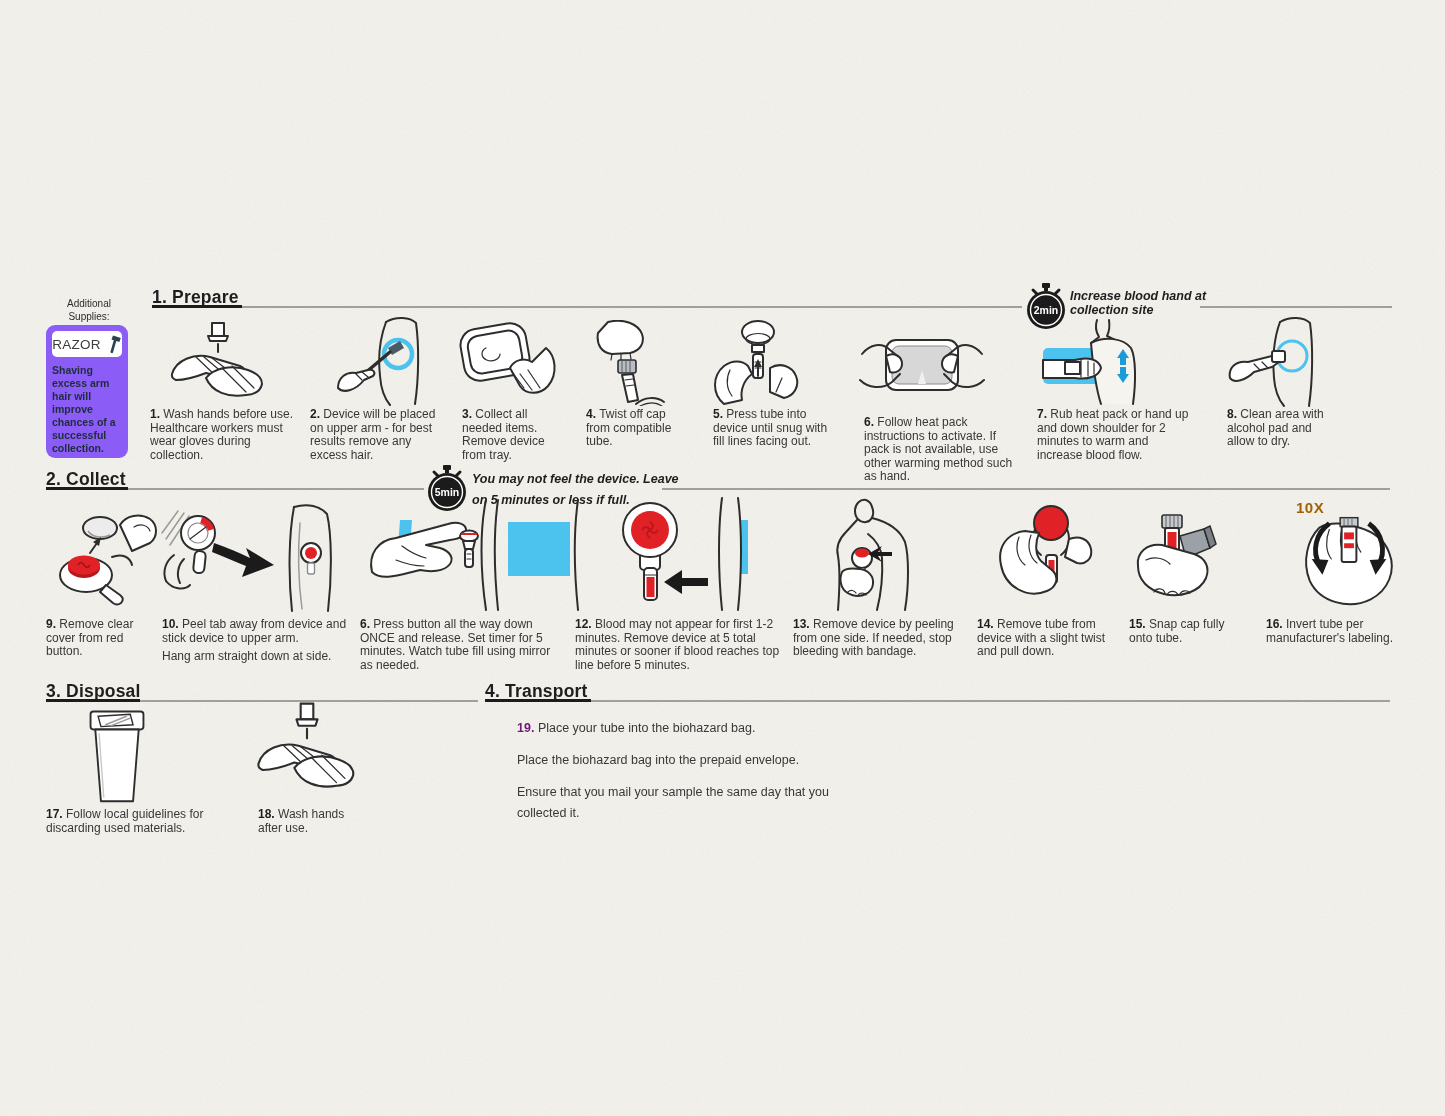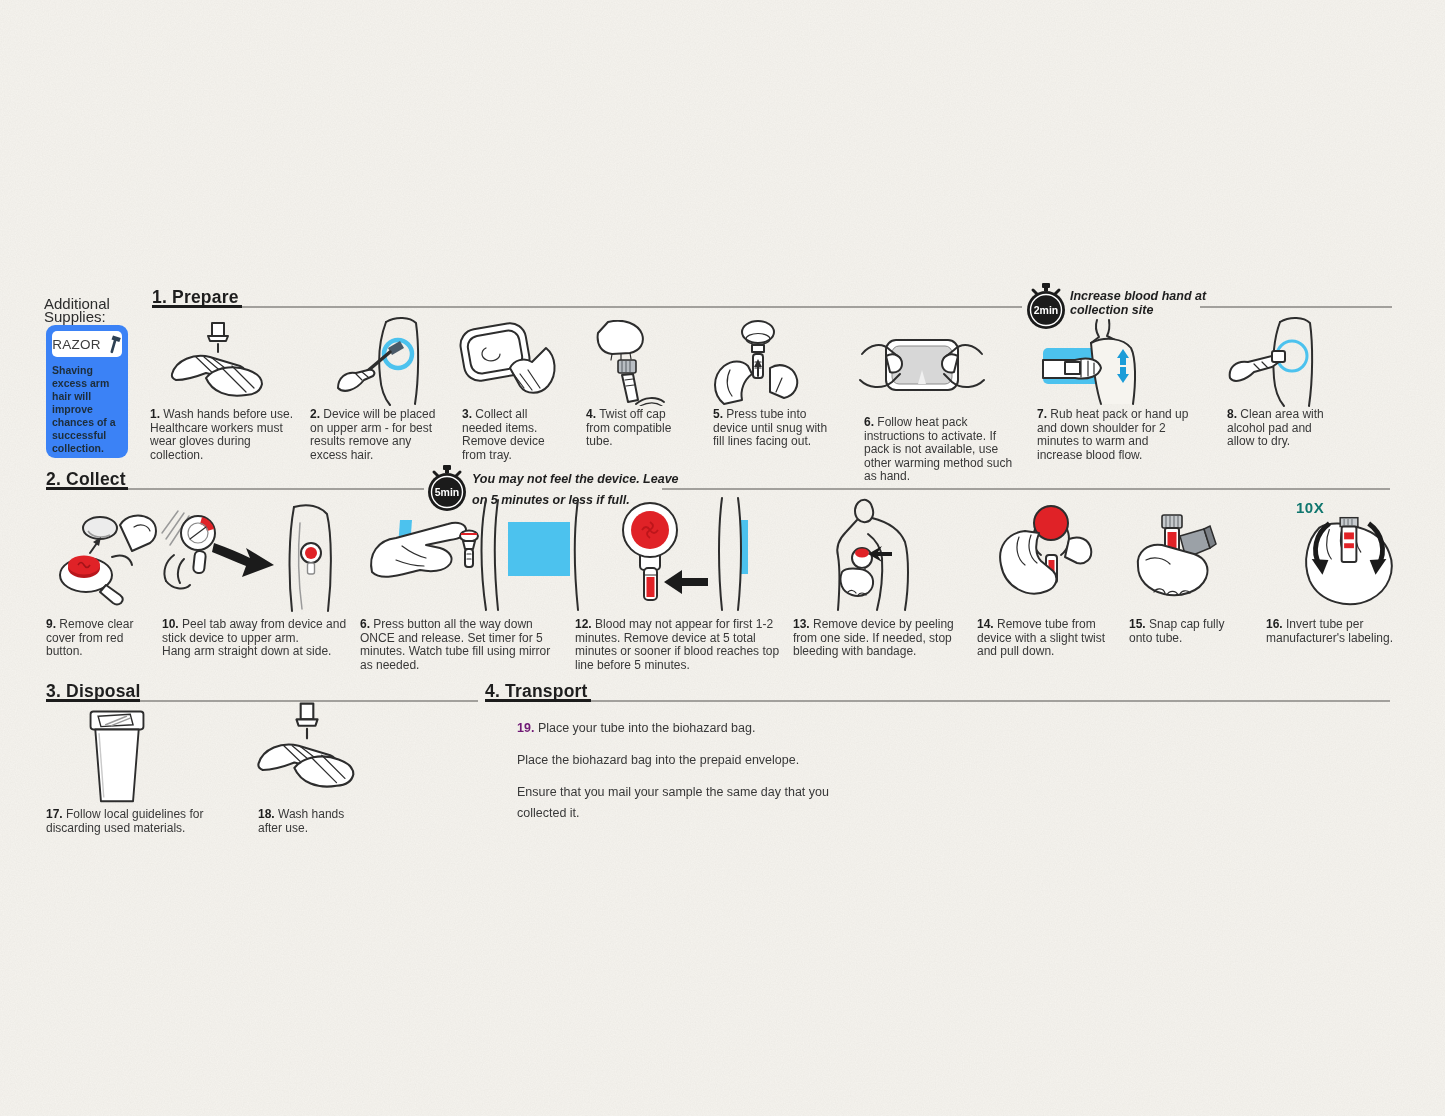--- a/index.html
+++ b/index.html
@@ -5,30 +5,30 @@
   html,body{margin:0;padding:0;}
   body{width:1445px;height:1116px;background:#f6f4ef;font-family:"Liberation Sans",sans-serif;overflow:hidden;}
   #sheet{position:relative;width:1445px;height:1116px;}
   .abs{position:absolute;}
   .paper{position:absolute;left:0;top:0;pointer-events:none;}
   h2.sec{margin:0;font-size:17.5px;font-weight:700;color:#1e1e1e;letter-spacing:.2px;}
   .rule{position:absolute;height:2px;background:#a2a09c;}
   .rule.black{height:3px;background:#1c1c1c;}
   .cap{position:absolute;font-size:12px;line-height:13.5px;color:#383838;}
   .cap p{margin:0;}
-  .cap p + p{}
+  .cap p + p{margin-top:5px;}
   .cap b{color:#1e1e1e;}
   .note{position:absolute;font-size:12.5px;line-height:14px;font-weight:700;font-style:italic;color:#1e1e1e;}
-  .supplies-label{position:absolute;font-size:15px;line-height:13px;color:#2c2c2c;text-align:left;}
-  .razor-box{position:absolute;left:46px;top:325px;width:82px;height:133px;background:#3b82f6;border-radius:9px;box-sizing:border-box;padding:6px;}
+  .supplies-label{position:absolute;font-size:10px;line-height:13px;color:#2c2c2c;text-align:center;}
+  .razor-box{position:absolute;left:46px;top:325px;width:82px;height:133px;background:#8b5cf6;border-radius:9px;box-sizing:border-box;padding:6px;}
   .razor-tag{background:#ffffff;border-radius:5px;height:26px;display:flex;align-items:center;justify-content:center;gap:3px;}
   .razor-tag .word{font-size:13.5px;color:#3d3d3d;letter-spacing:.3px;}
   .razor-note{margin-top:7px;font-size:10.5px;line-height:13px;font-weight:700;color:#1d2d3a;}
   .ill{position:absolute;}
-  .tenx{position:absolute;font-size:15px;font-weight:700;color:#0f766e;letter-spacing:.5px;}
+  .tenx{position:absolute;font-size:15px;font-weight:700;color:#a16207;letter-spacing:.5px;}
   .tsp{position:absolute;font-size:12.5px;line-height:21px;color:#383838;}
   .tsp b{color:#701a75;}
   svg .ln{fill:none;stroke:#2d2d2d;stroke-width:2;stroke-linecap:round;stroke-linejoin:round;}
   svg .thin{fill:none;stroke:#2d2d2d;stroke-width:1.2;stroke-linecap:round;}
   svg .gry{fill:none;stroke:#9a9a9a;stroke-width:1.5;stroke-linecap:round;}
   svg .wfill{fill:#ffffff;}
 </style>
 </head>
 <body>
 

